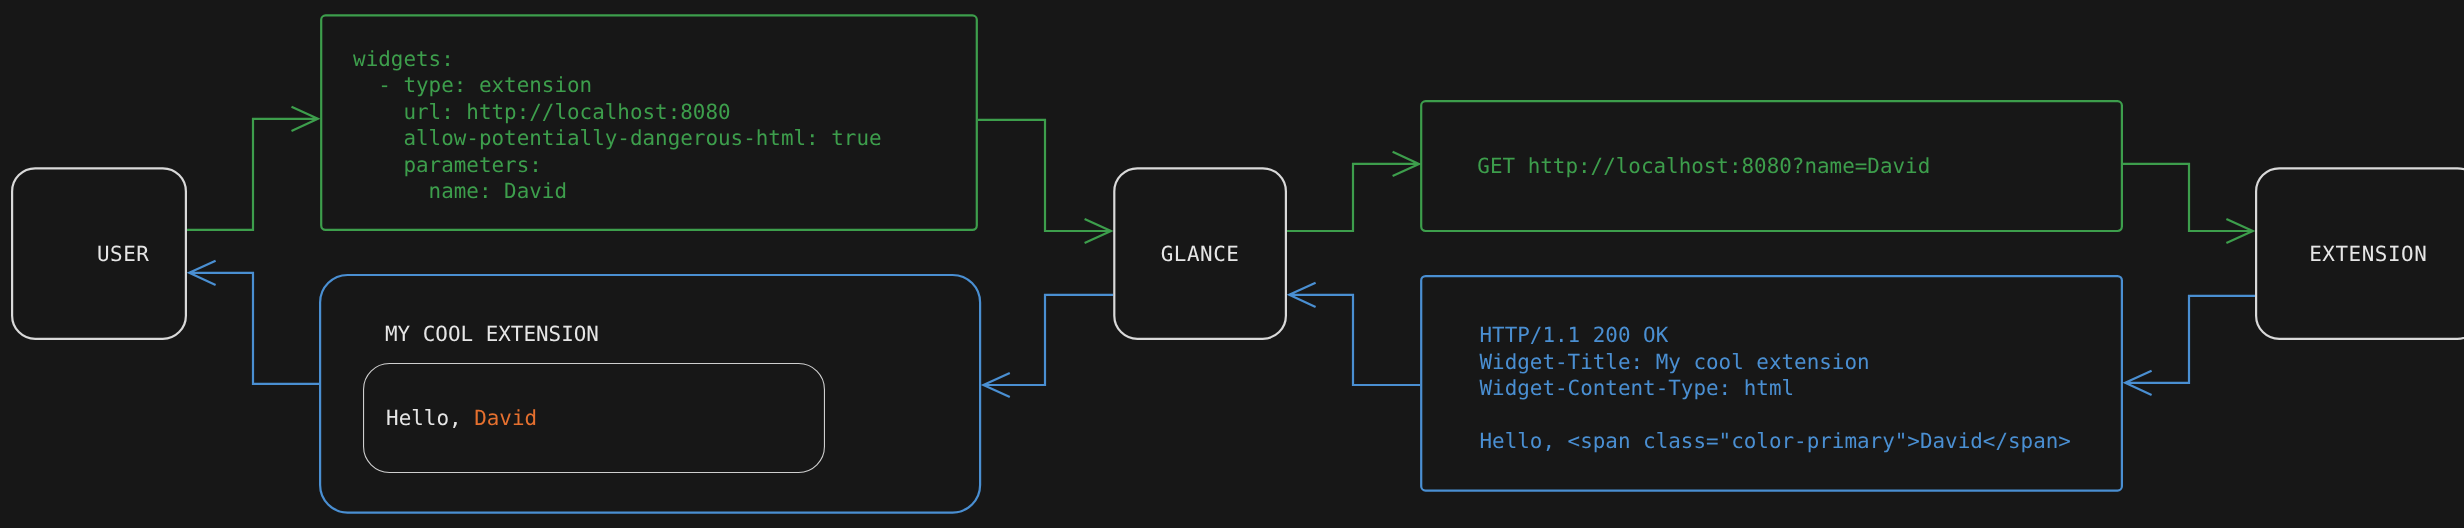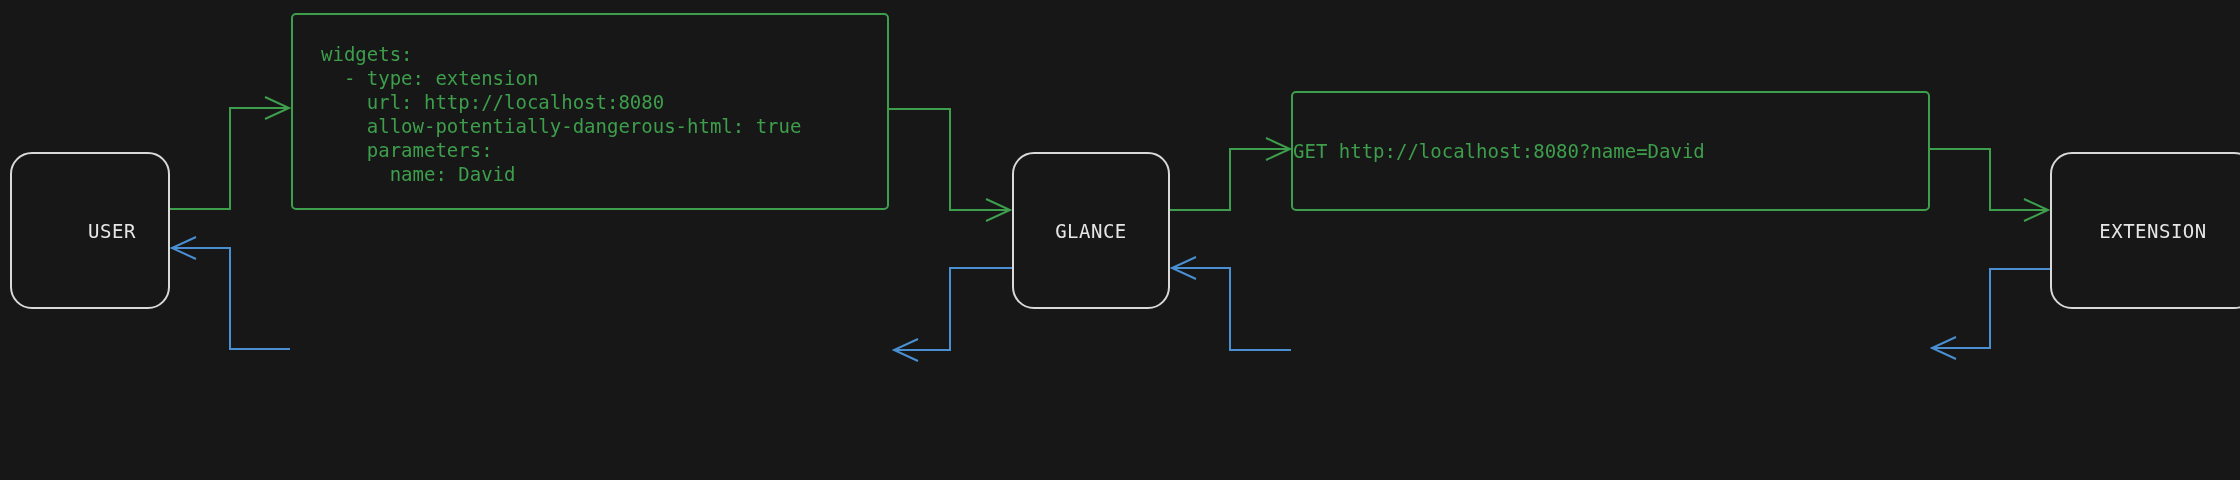--- a/index.html
+++ b/index.html
@@ -36,21 +36,21 @@
     position:absolute;
     border:2px solid;
     border-radius:5px;
     box-sizing:border-box;
     font-size:19px;line-height:24px;
   }
   .codebox.green{border-color:var(--green);color:var(--green);}
   .codebox.blue{border-color:var(--blue);color:var(--blue);}
   .codelines{white-space:pre;}
   #config-box{left:291px;top:13px;width:598px;height:197px;padding:27px 10px 0 28px;}
-  #request-box{left:1291px;top:91px;width:639px;height:120px;display:flex;align-items:center;}
+  #request-box{left:1291px;top:91px;width:639px;height:120px;display:flex;align-items:center;padding-left:50px;}
   #response-box{left:1291px;top:250px;width:639px;height:197px;padding:41px 10px 0 52px;}
   #widget-box{
     position:absolute;left:290px;top:249px;width:602px;height:218px;
     border:2px solid var(--blue);border-radius:26px;box-sizing:border-box;
   }
   #widget-title{
     position:absolute;left:58px;top:41px;
     color:var(--text-light);font-size:19px;line-height:24px;white-space:pre;
   }
   #widget-render{
@@ -99,15 +99,28 @@
     url: http://localhost:8080
     allow-potentially-dangerous-html: true
     parameters:
       name: David</div>
   </div>
 
   <div class="codebox green" id="request-box">
     <span class="codelines">GET http://localhost:8080?name=David</span>
   </div>
 
+  <div class="codebox blue" id="response-box">
+    <div class="codelines">HTTP/1.1 200 OK
+Widget-Title: My cool extension
+Widget-Content-Type: html
 
+Hello, &lt;span class="color-primary"&gt;David&lt;/span&gt;</div>
+  </div>
+
+  <div id="widget-box">
+    <div id="widget-title">MY COOL EXTENSION</div>
+    <div id="widget-render">
+      <span class="hello-part">Hello, </span><span class="name hello-part">David</span>
+    </div>
+  </div>
 
 </div>
 
 </body></html>

